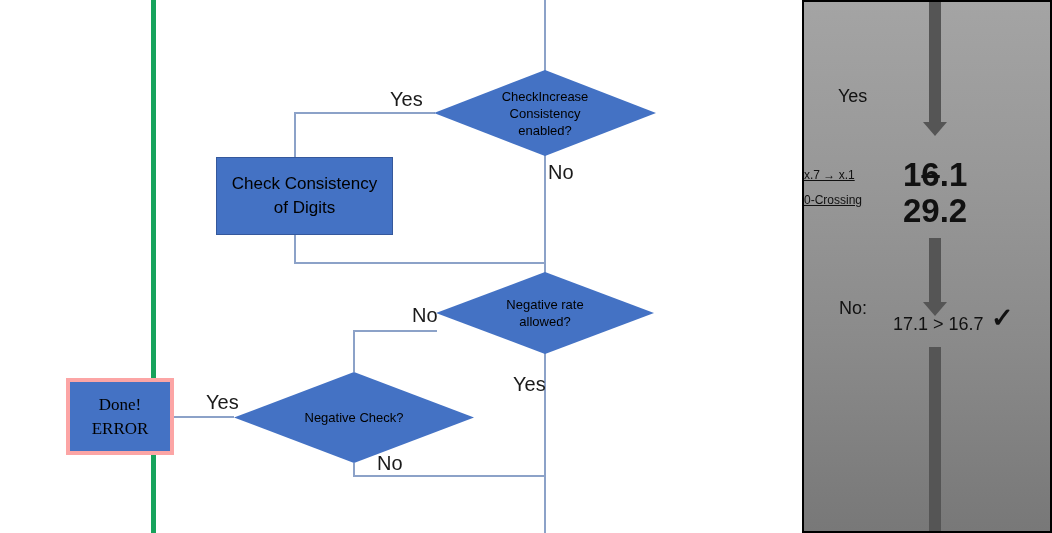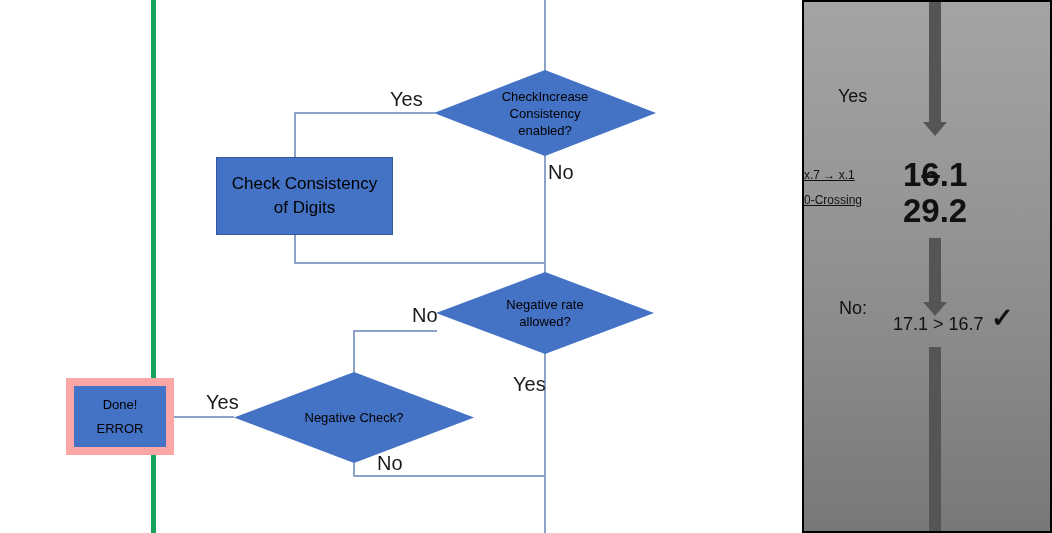--- a/index.html
+++ b/index.html
@@ -20,22 +20,22 @@
   .diamond{
     background:#4472c4;
     clip-path:polygon(50% 0,100% 50%,50% 100%,0 50%);
     font-size:13px;line-height:17px;white-space:pre-line;
   }
   .procbox{
     background:#4472c4;border:1px solid #35589c;box-sizing:border-box;
     font-size:17px;line-height:24px;white-space:pre-line;
   }
   .termbox{
-    background:#4472c4;border:8px solid #fca5a5;box-sizing:border-box;
-    font-size:13px;line-height:24px;white-space:pre-line;
+    background:#4472c4;border:4px solid #fca5a5;box-sizing:border-box;
+    font-size:17px;line-height:24px;white-space:pre-line;font-family:Liberation Serif, serif;
   }
   
   .branch-label{z-index:4;font-size:20px;color:#1a1a1a;}
   
   .panel{
     left:802px;top:0;width:250px;height:533px;box-sizing:border-box;
     border:2px solid #000000;
     background:linear-gradient(180deg,#a4a4a4 0%,#979797 35%,#8a8a8a 65%,#787878 100%);
     z-index:5;
   }

